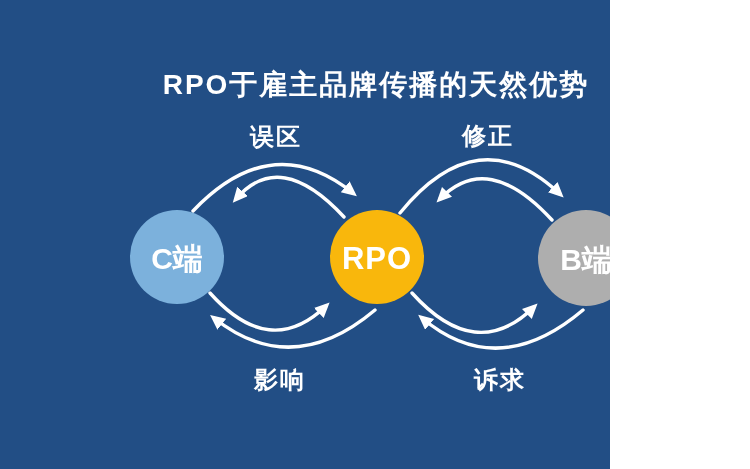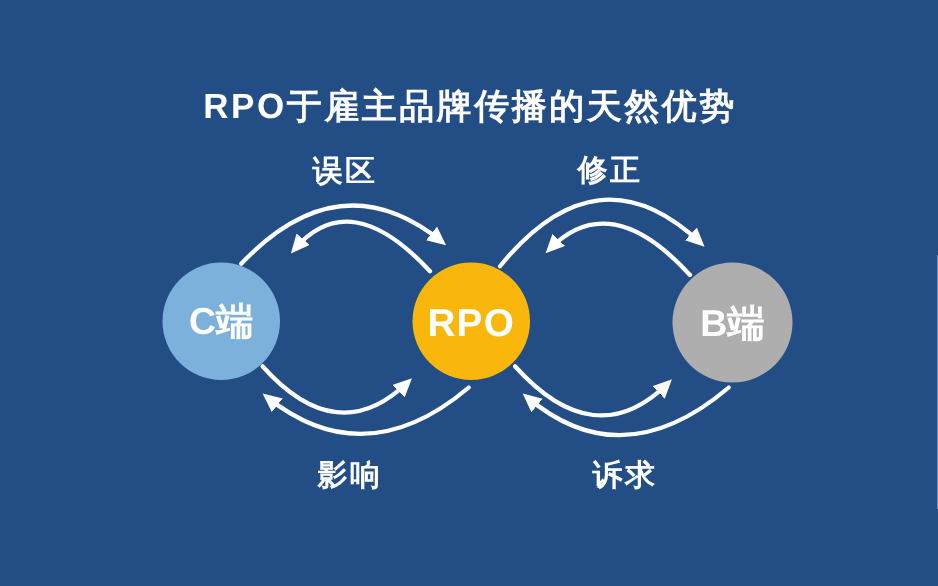--- a/index.html
+++ b/index.html
@@ -2,21 +2,21 @@
 <html><head>
 <meta charset="utf-8">
 <style>
   html, body {
     margin: 0;
     padding: 0;
     font-family: "Liberation Sans", "DejaVu Sans", sans-serif;
   }
   .canvas {
     position: relative;
-    width: 750px;
+    width: 610px;
     height: 469px;
     overflow: hidden;
   }
   svg { display: block; }
   .title-text {
     font-size: 28px;
     font-weight: bold;
     fill: #ffffff;
     letter-spacing: 2px;
   }

